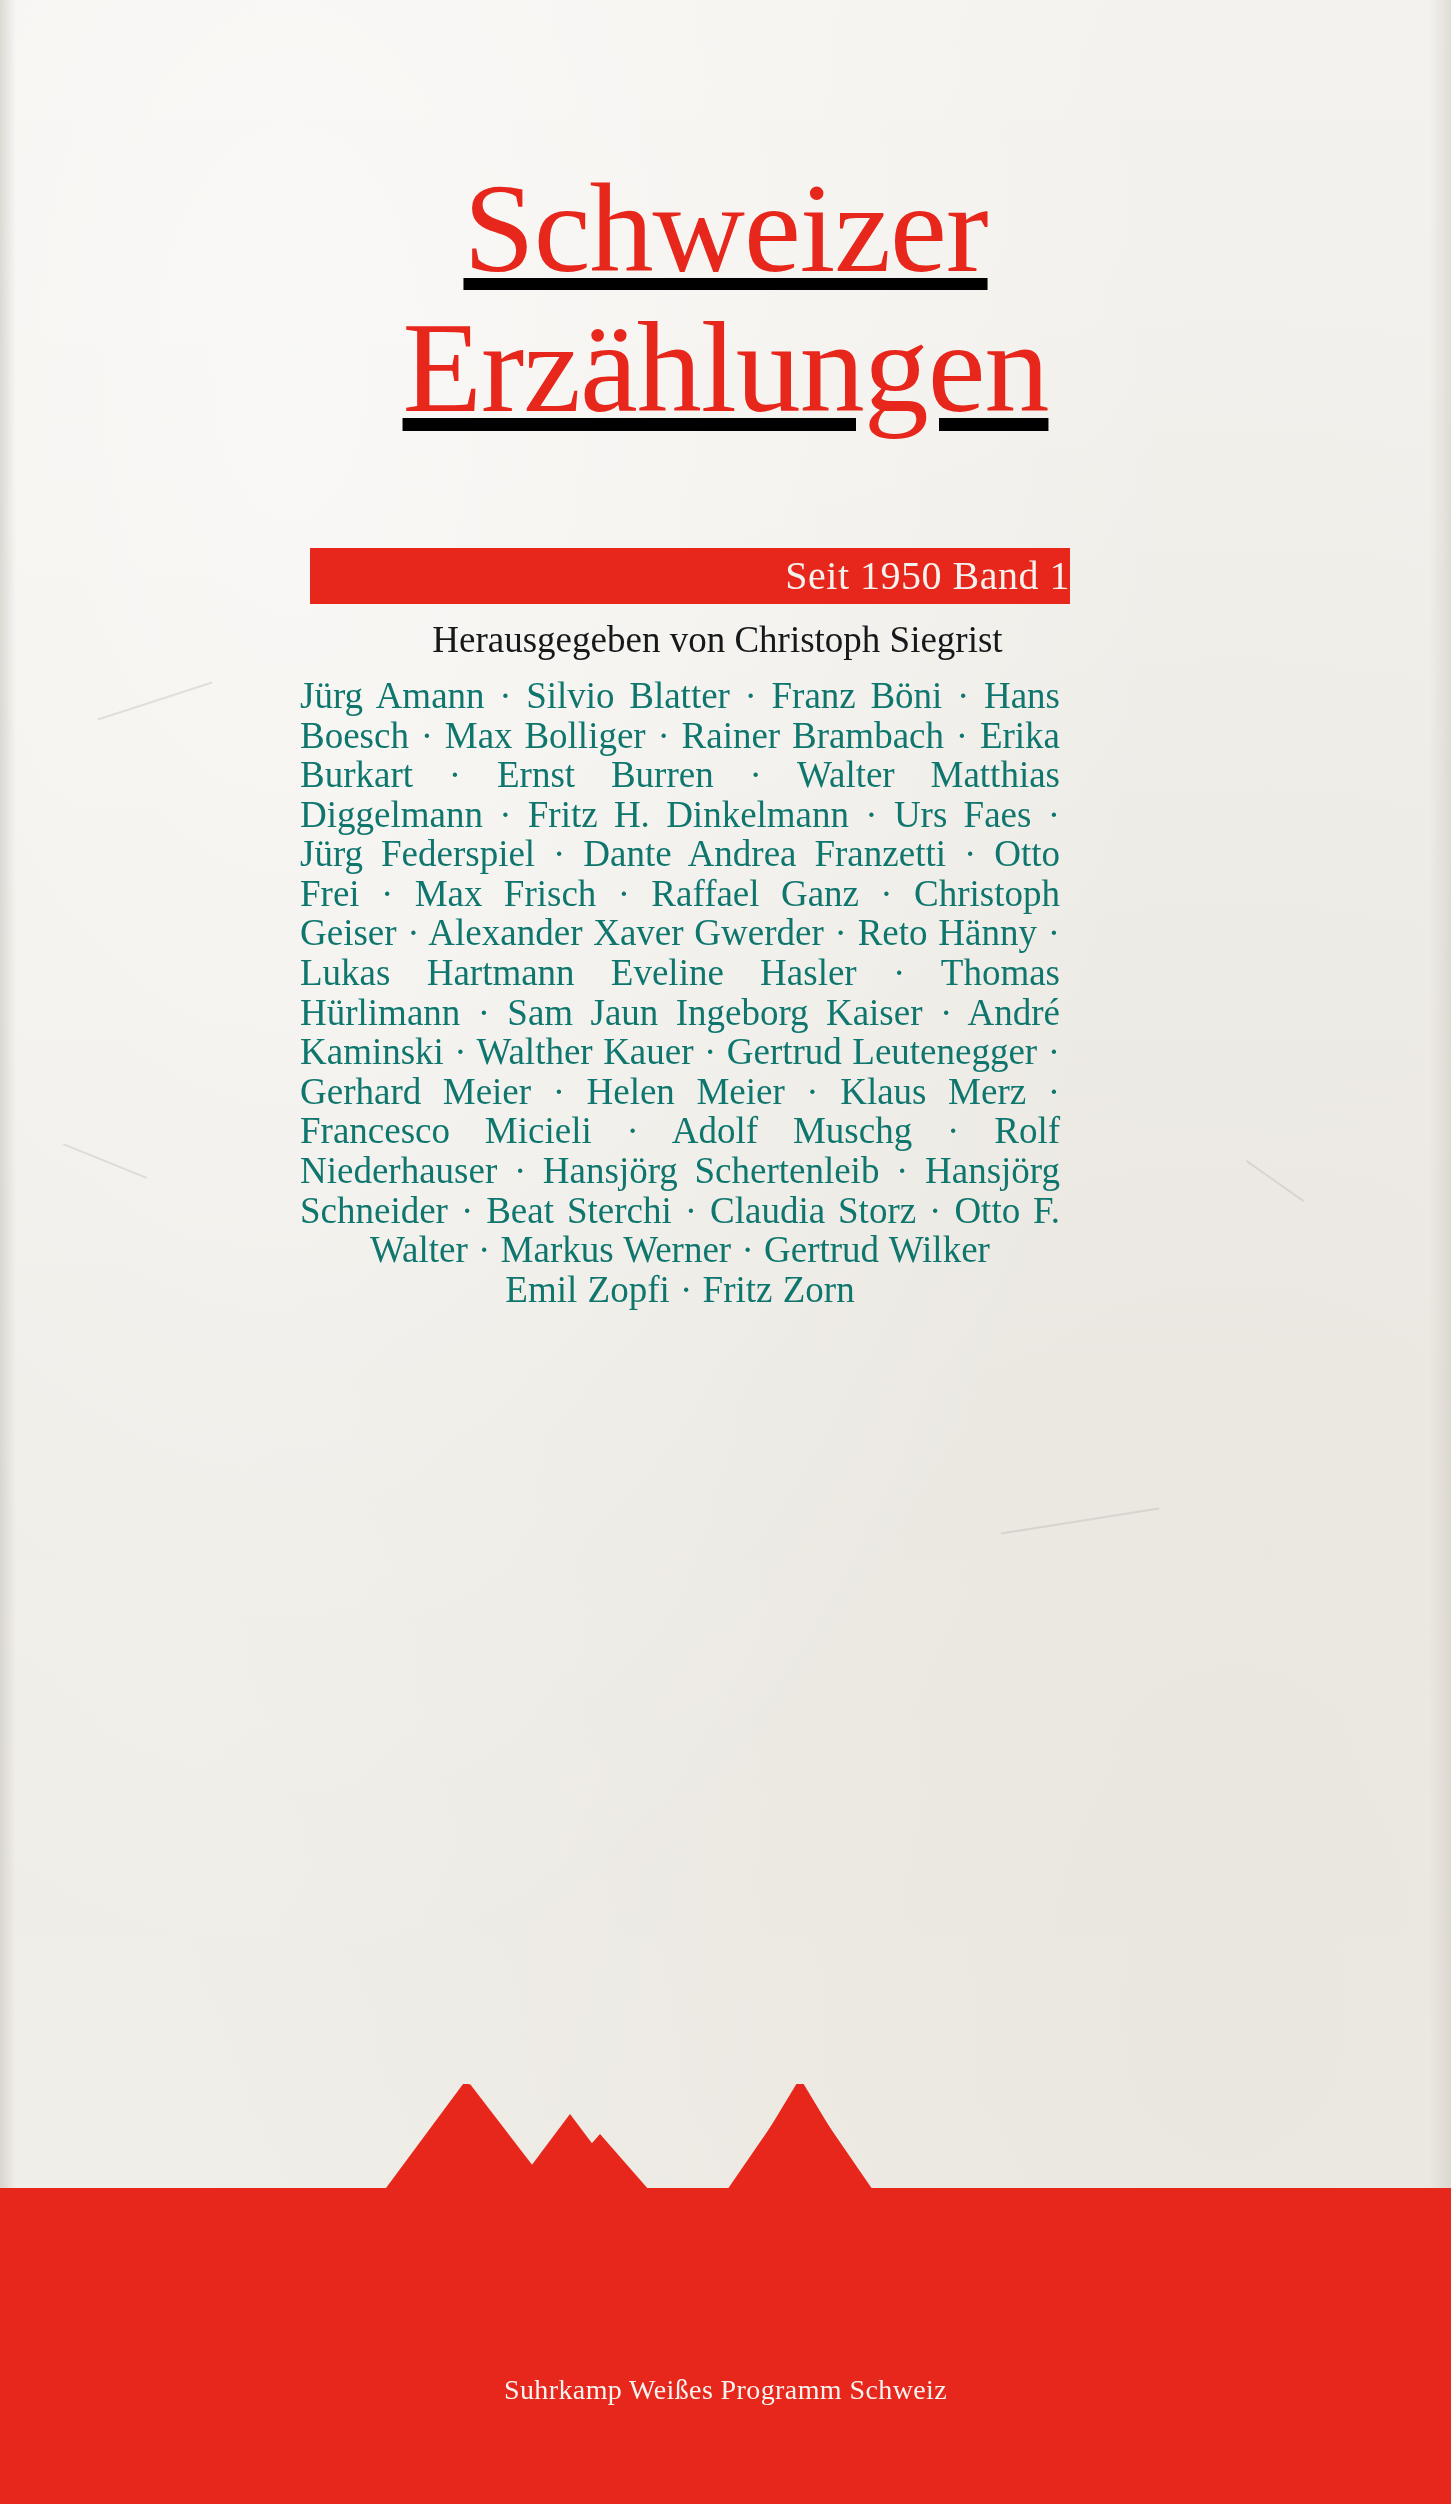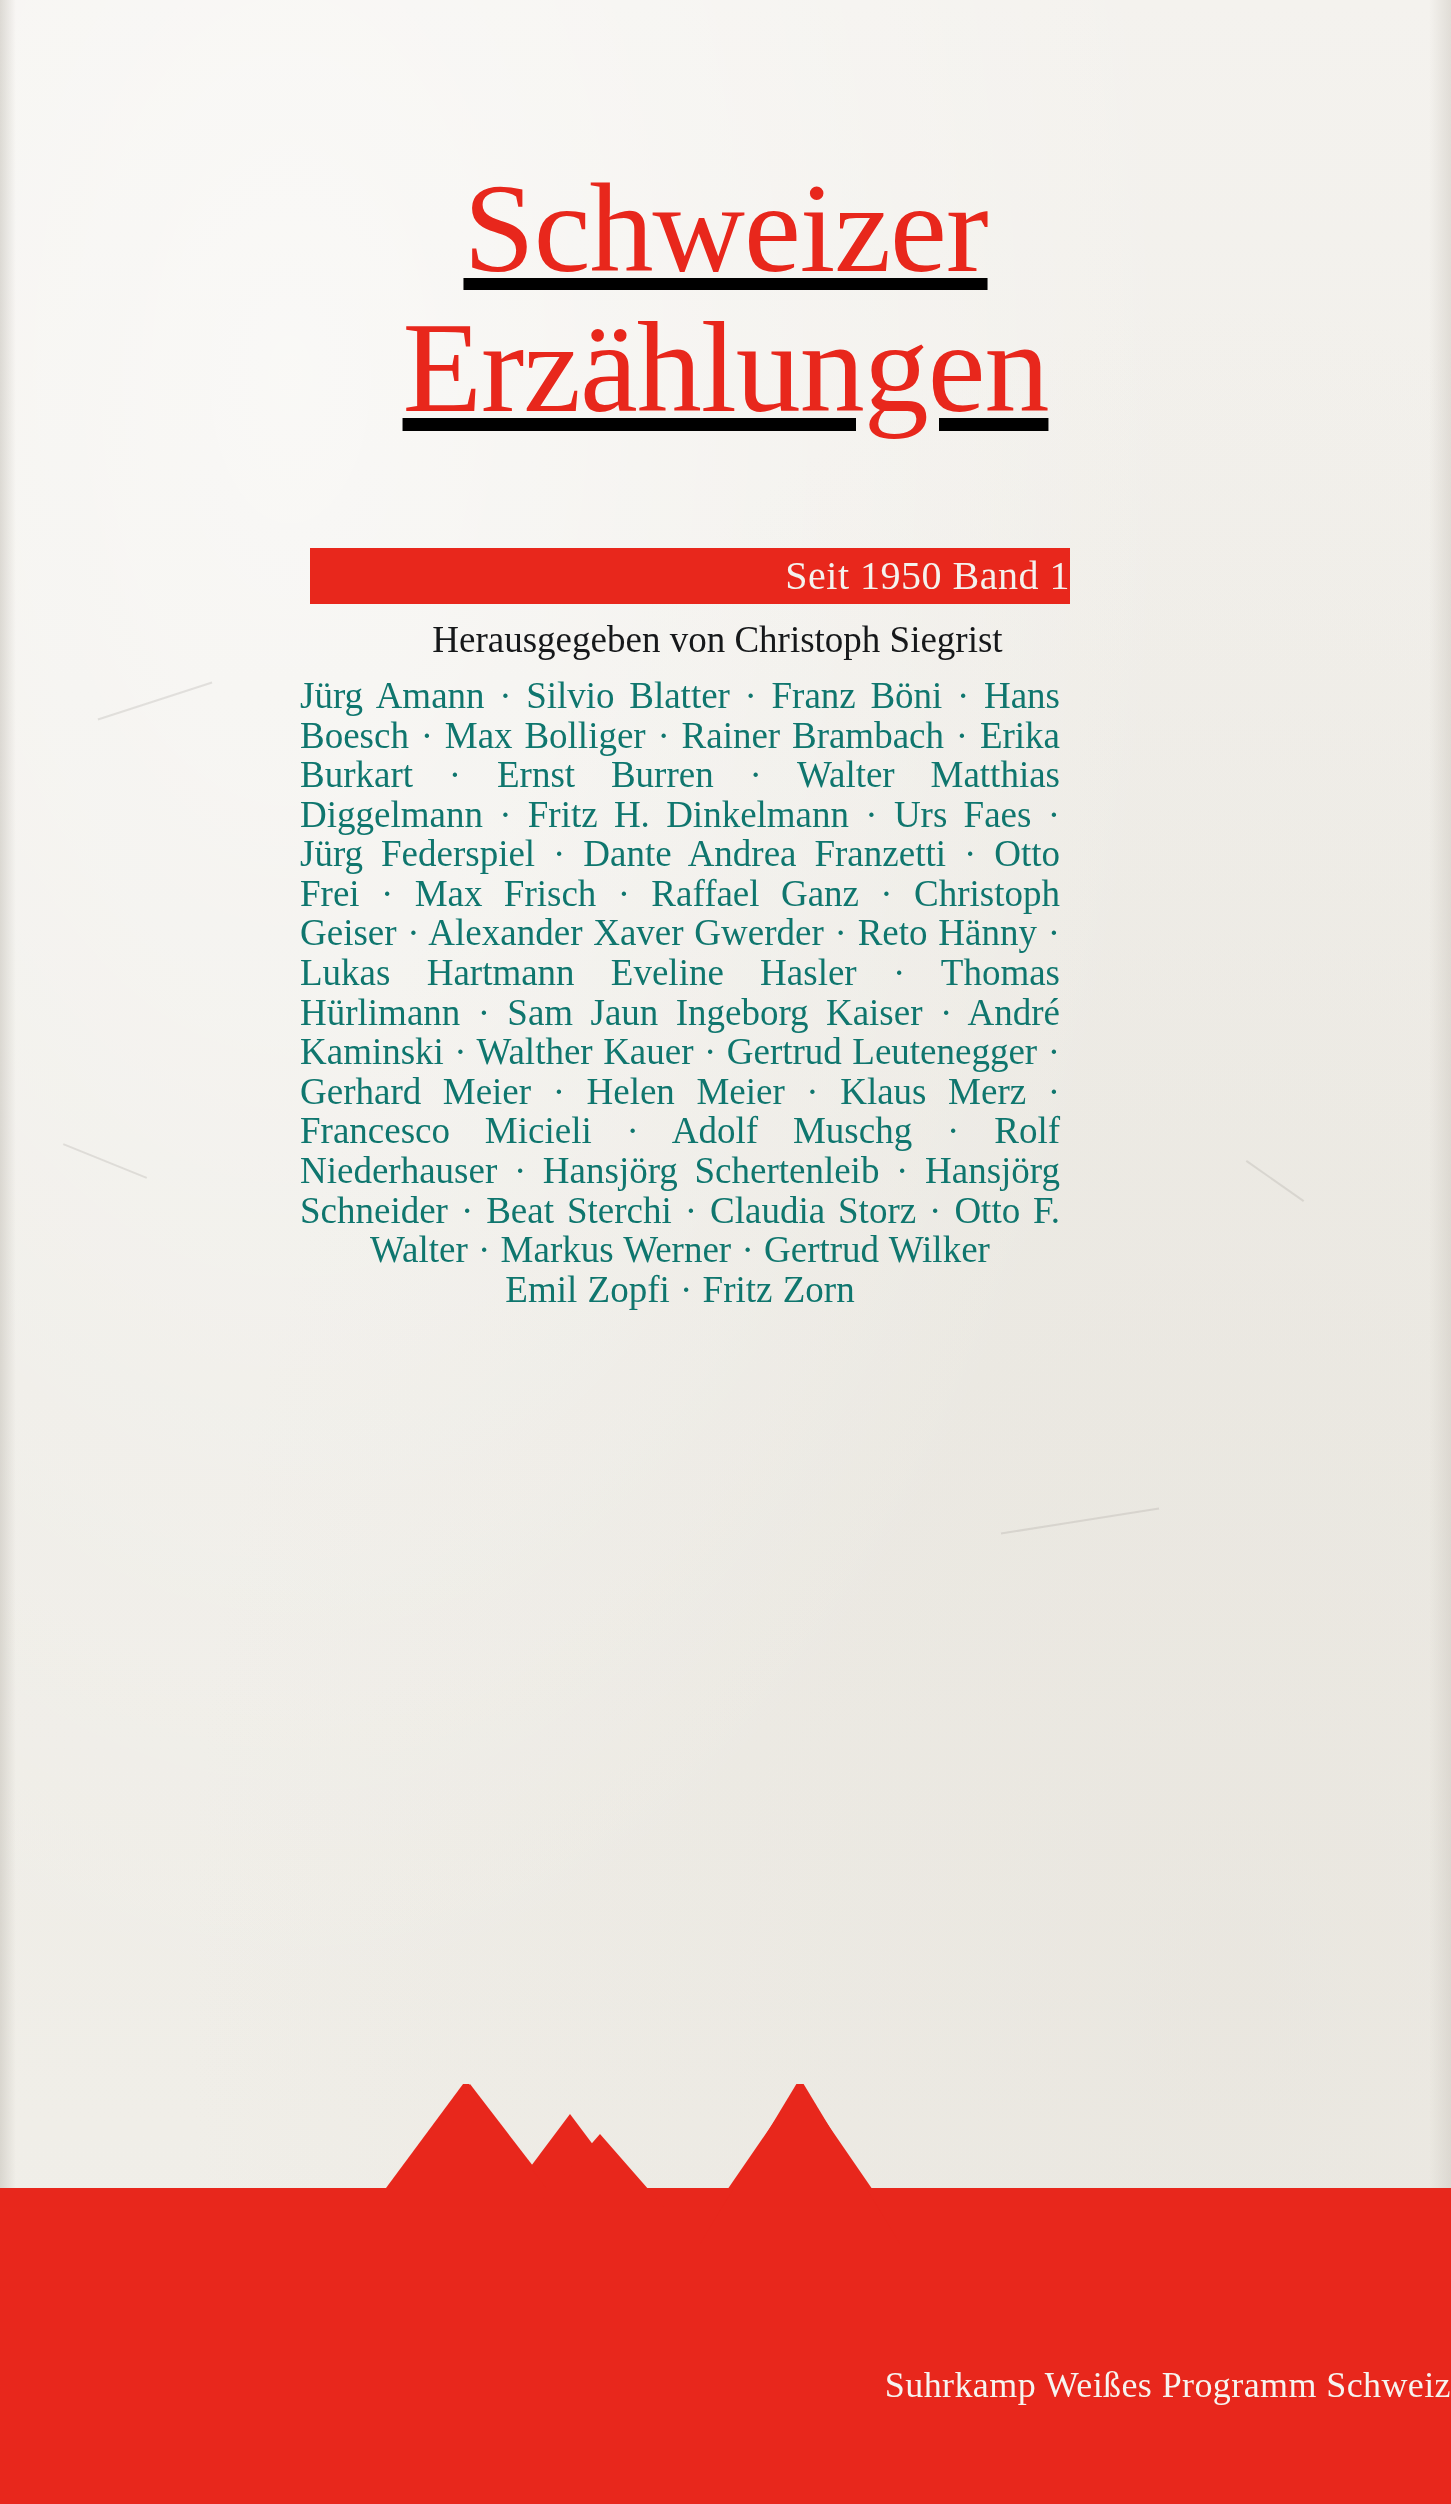--- a/index.html
+++ b/index.html
@@ -115,23 +115,23 @@
     left: 0;
     right: 0;
     bottom: 0;
     height: 420px;
   }
 
   .publisher {
     position: absolute;
     left: 0; right: 0;
     bottom: 98px;
-    text-align: right;
+    text-align: center;
     color: #f6f4f0;
-    font-size: 36px;
+    font-size: 28px;
     letter-spacing: 0.4px;
   }
 
   .scuff {
     position: absolute;
     background: rgba(140,135,128,0.20);
     pointer-events: none;
   }
 </style>
 </head>

